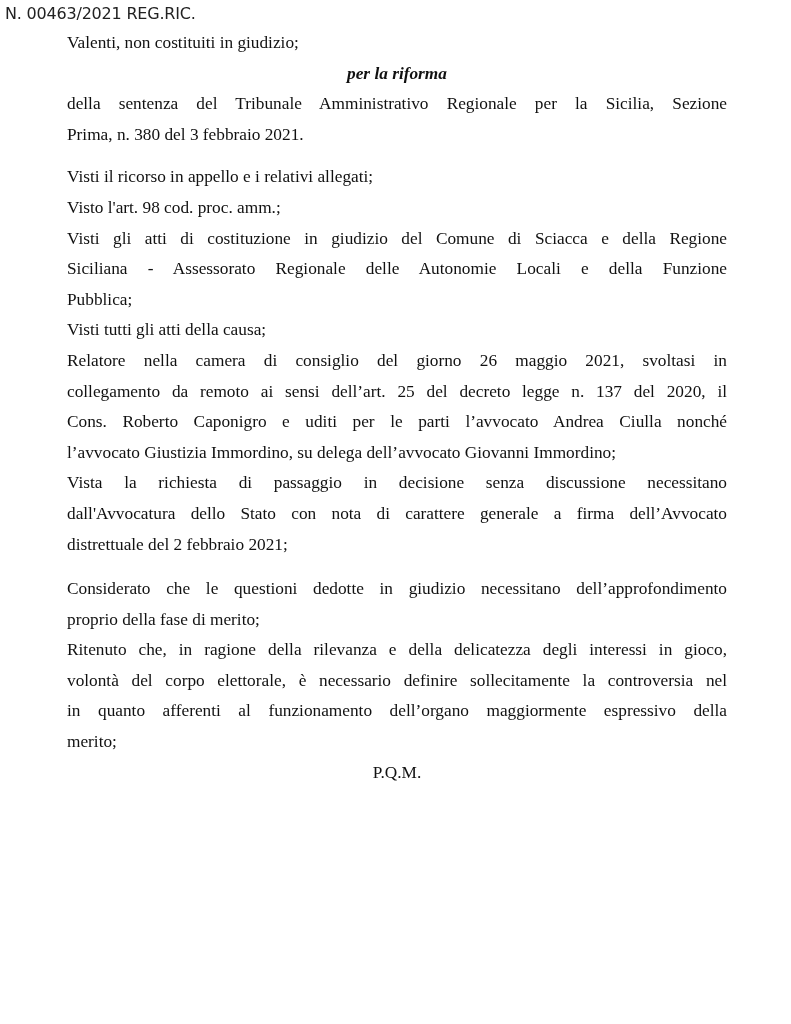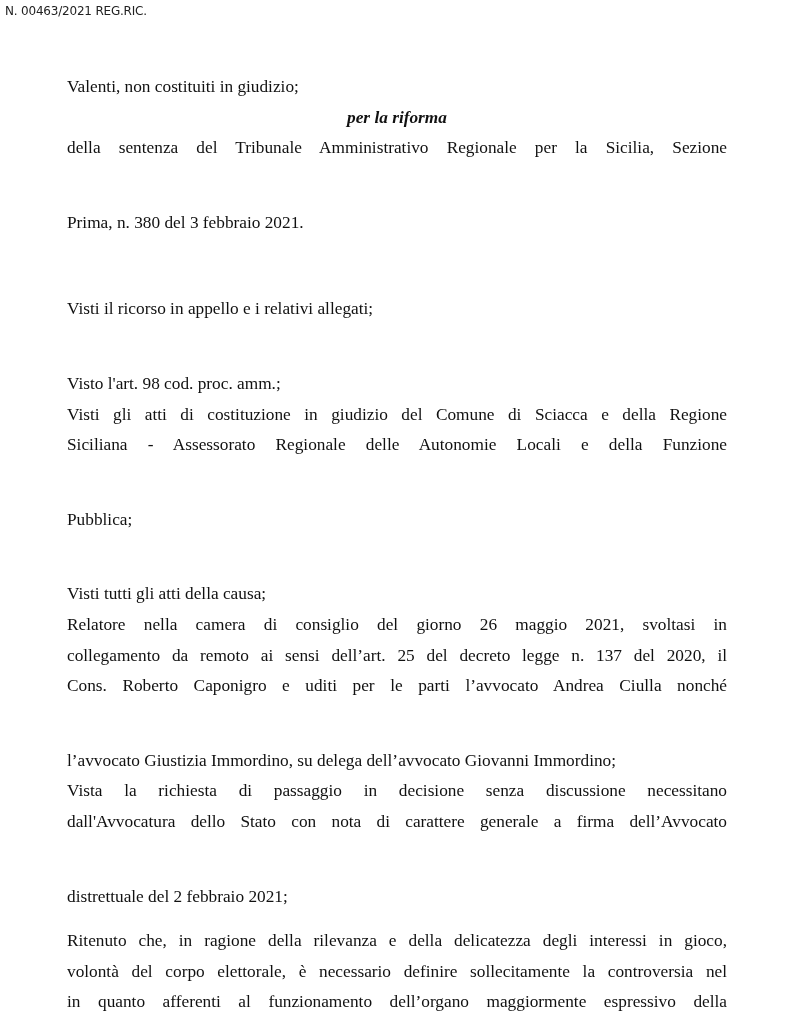--- a/index.html
+++ b/index.html
@@ -1,30 +1,30 @@
 <!DOCTYPE html>
 <html><head>
 <meta charset="utf-8">
 <style>
   html, body { margin: 0; padding: 0; background: #ffffff; }
   body { width: 791px; height: 1024px; position: relative; overflow: hidden; color: #111; }
   .header {
     position: absolute; left: 5px; top: 4px;
-    font-family: "DejaVu Sans", sans-serif; font-size: 12px; color: #222;
+    font-family: "DejaVu Sans", sans-serif; font-size: 16px; color: #222;
     letter-spacing: -0.2px;
   }
   .body {
     position: absolute; left: 67px; top: 28px; width: 660px;
     font-family: "Liberation Serif", serif; font-size: 17.3px; color: #111;
   }
   .line {
     height: 30.6px; line-height: 30.6px; white-space: nowrap;
     text-align: justify; text-align-last: justify;
   }
-  .line.last { text-align: center; text-align-last: left; margin-top: 44px; }
+  .line.last { text-align: center; text-align-last: left; }
   .line.center { text-align: left; text-align-last: center; }
   .italic-bold { font-style: italic; font-weight: bold; }
   .gap { height: 12px; }
   .gap-lg { height: 14px; }
   .para { }
 </style>
 </head>
 <body>
 
 <div class="header">N. 00463/2021 REG.RIC.</div>
@@ -65,23 +65,28 @@
       <div class="line">Vista la richiesta di passaggio in decisione senza discussione necessitano</div>
       <div class="line">dall'Avvocatura dello Stato con nota di carattere generale a firma dell’Avvocato</div>
       <div class="line last">distrettuale del 2 febbraio 2021;</div>
     </div>
   </div>
 
   <div class="gap-lg"></div>
 
   <div>
     <div class="para">
+      <div class="line">Considerato che le questioni dedotte in giudizio necessitano dell’approfondimento</div>
+      <div class="line last">proprio della fase di merito;</div>
+    </div>
+    <div class="para">
       <div class="line">Ritenuto che, in ragione della rilevanza e della delicatezza degli interessi in gioco,</div>
       <div class="line">volontà del corpo elettorale, è necessario definire sollecitamente la controversia nel</div>
       <div class="line">in quanto afferenti al funzionamento dell’organo maggiormente espressivo della</div>
       <div class="line last">merito;</div>
     </div>
   </div>
 
+  <div class="line center">P.Q.M.</div>
 
   <div class="para">
   </div>
 </div>
 
 </body></html>

